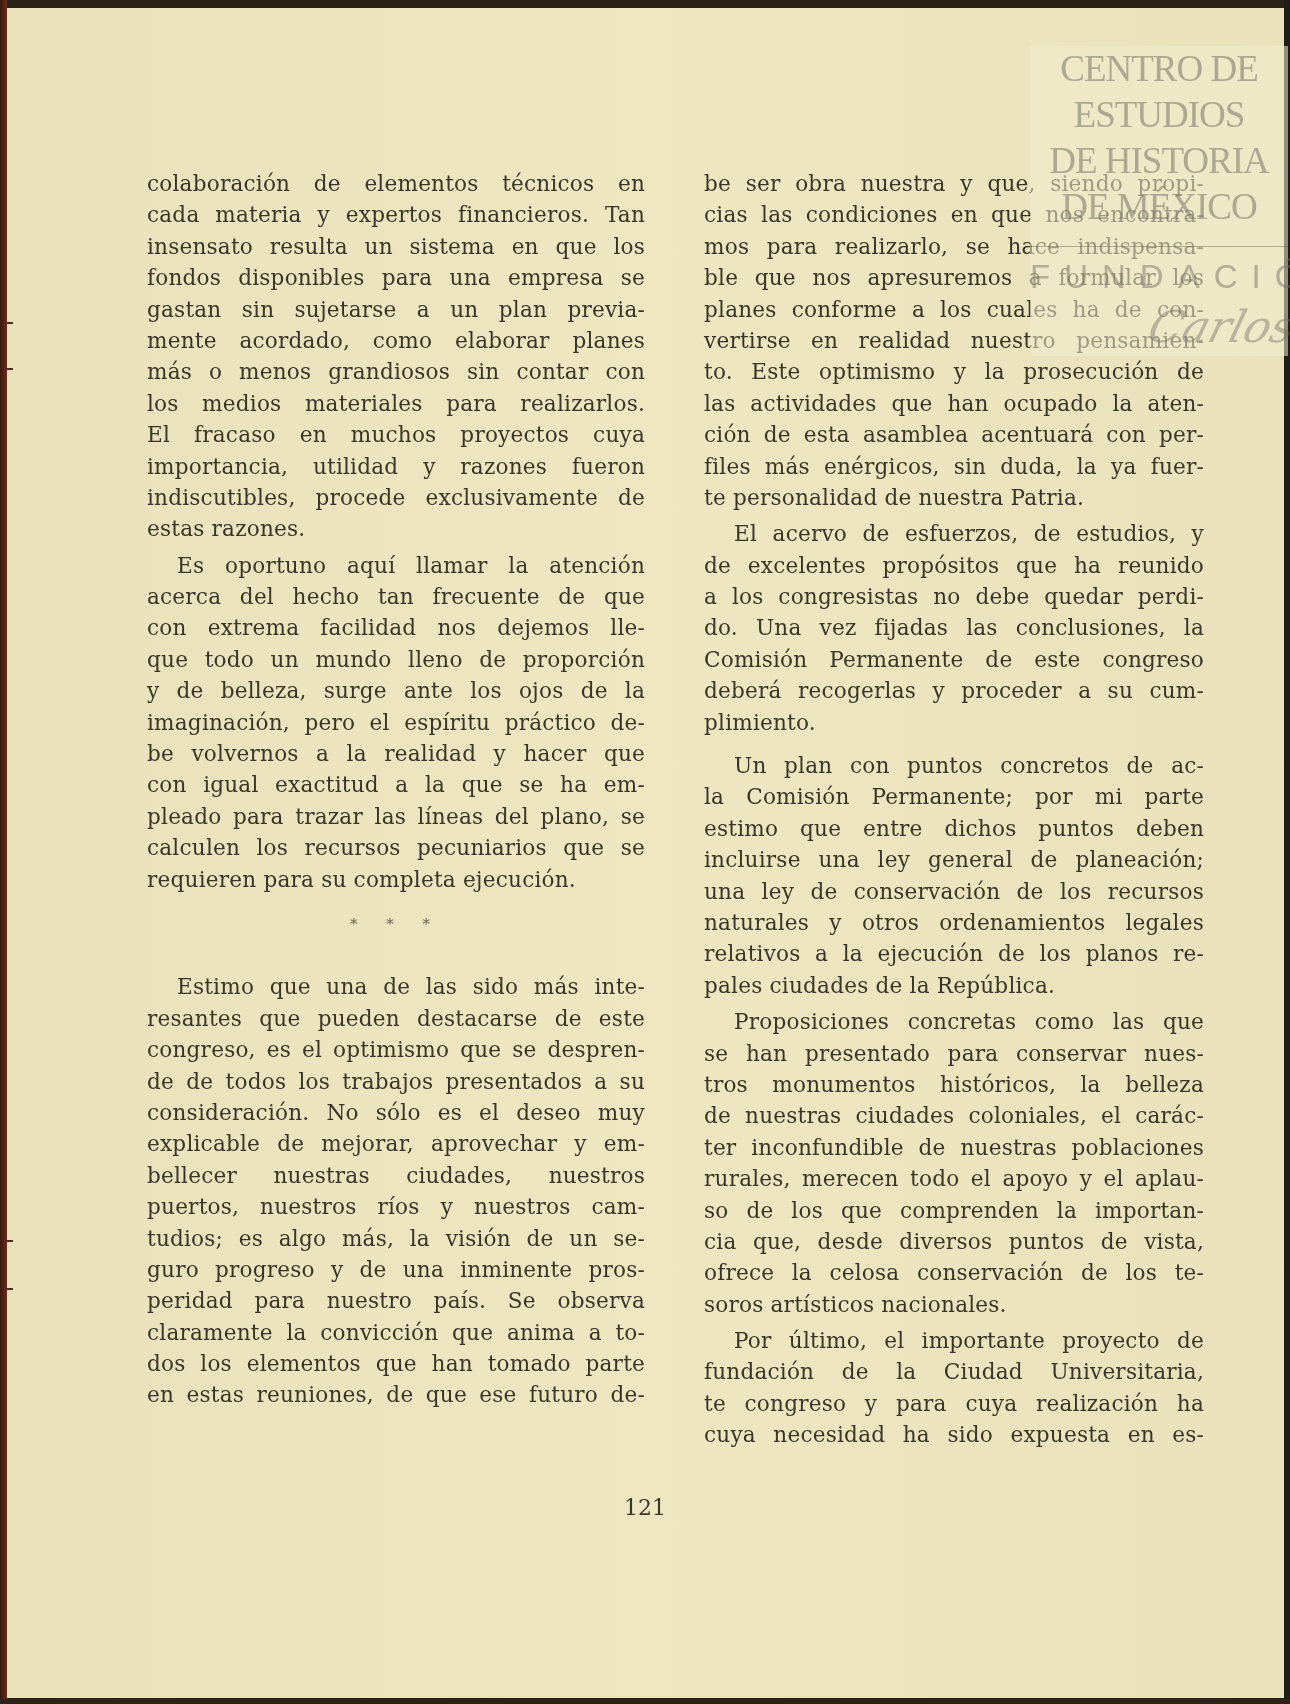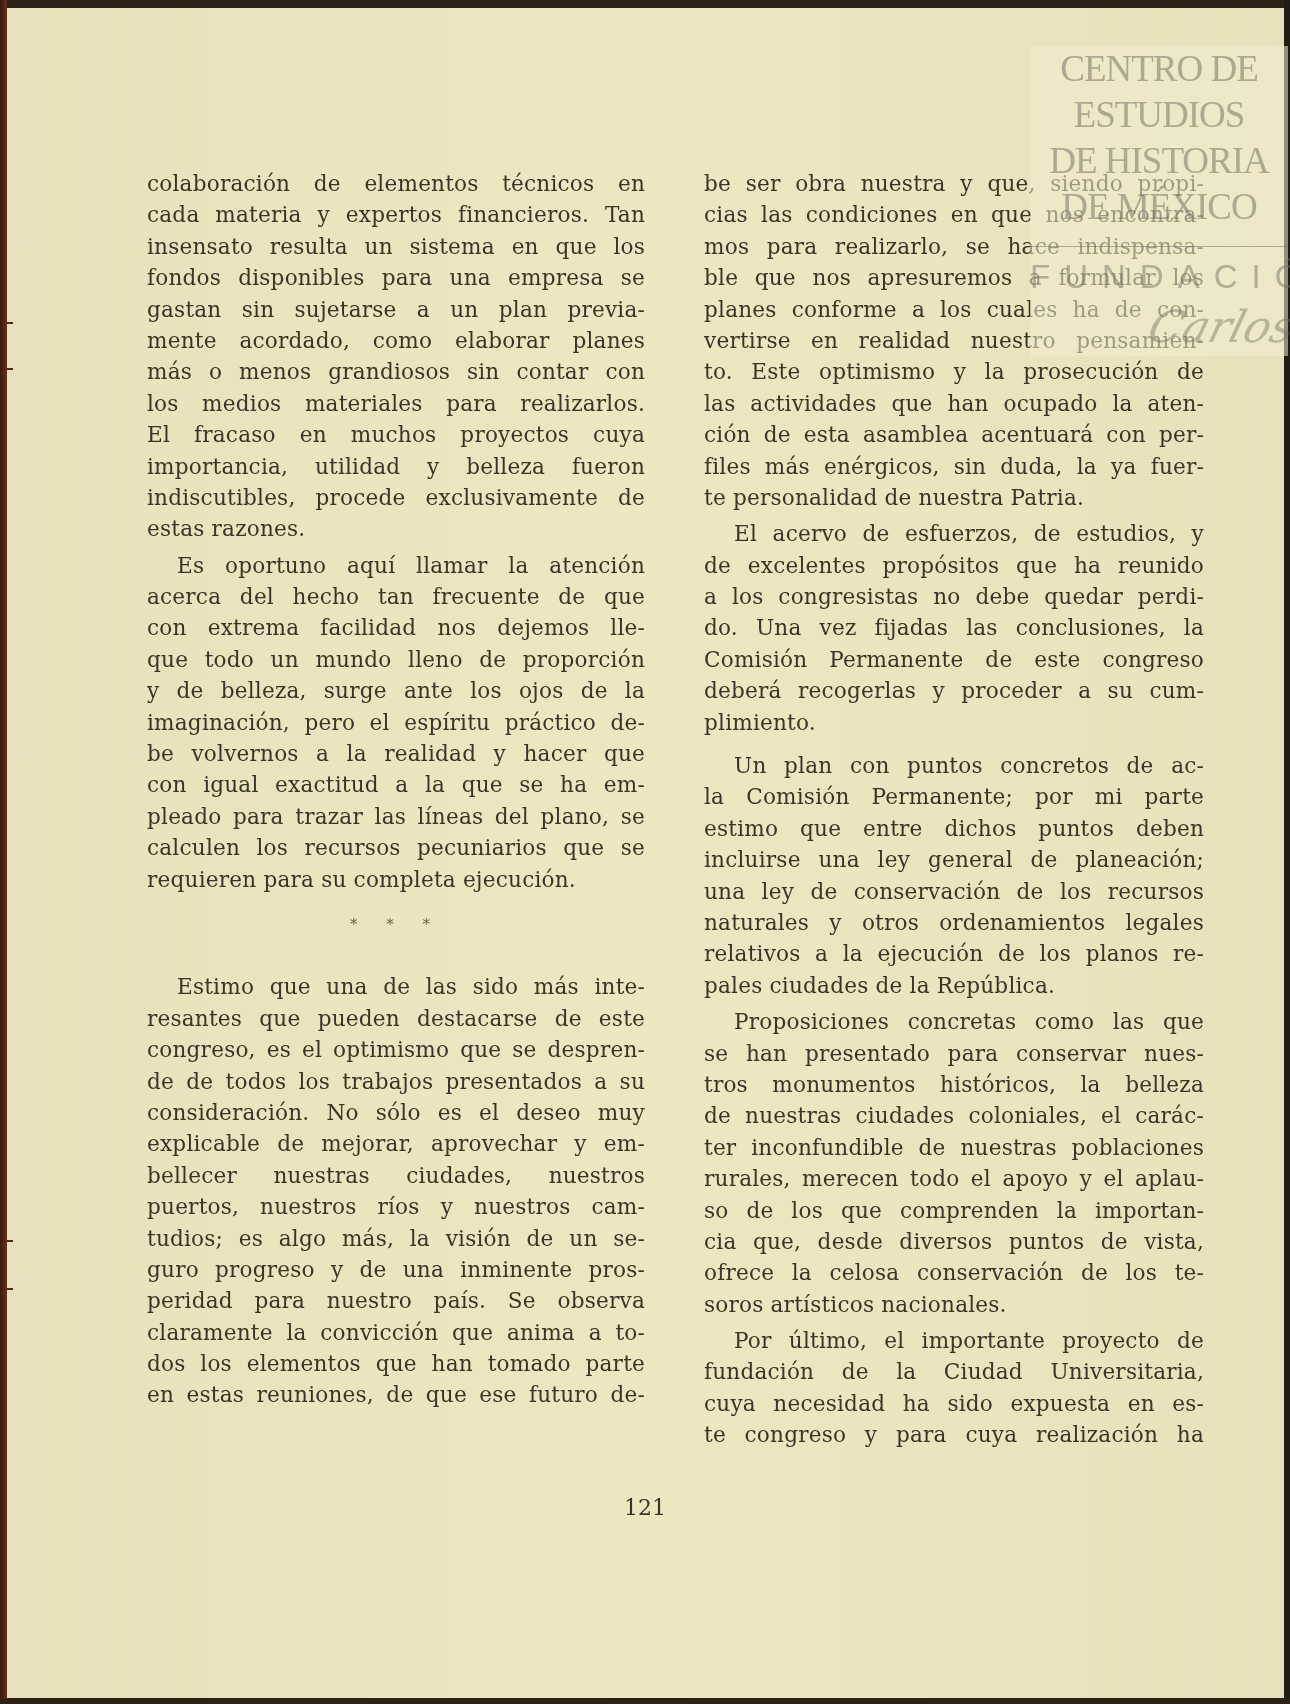--- a/index.html
+++ b/index.html
@@ -86,21 +86,21 @@
   <div>
       <span class="line">colaboración de elementos técnicos en</span>
       <span class="line">cada materia y expertos financieros. Tan</span>
       <span class="line">insensato resulta un sistema en que los</span>
       <span class="line">fondos disponibles para una empresa se</span>
       <span class="line">gastan sin sujetarse a un plan previa-</span>
       <span class="line">mente acordado, como elaborar planes</span>
       <span class="line">más o menos grandiosos sin contar con</span>
       <span class="line">los medios materiales para realizarlos.</span>
       <span class="line">El fracaso en muchos proyectos cuya</span>
-      <span class="line">importancia, utilidad y belleza fueron</span>
+      <span class="line">importancia, utilidad y razones fueron</span>
       <span class="line">indiscutibles, procede exclusivamente de</span>
       <span class="line last">estas razones.</span>
     </div>
   <div class="para-gap"></div>
   <div>
       <span class="line indent">Es oportuno aquí llamar la atención</span>
       <span class="line">acerca del hecho tan frecuente de que</span>
       <span class="line">con extrema facilidad nos dejemos lle-</span>
       <span class="line">que todo un mundo lleno de proporción</span>
       <span class="line">y de belleza, surge ante los ojos de la</span>
@@ -175,22 +175,22 @@
       <span class="line">rurales, merecen todo el apoyo y el aplau-</span>
       <span class="line">so de los que comprenden la importan-</span>
       <span class="line">cia que, desde diversos puntos de vista,</span>
       <span class="line">ofrece la celosa conservación de los te-</span>
       <span class="line last">soros artísticos nacionales.</span>
     </div>
   <div class="para-gap"></div>
   <div>
       <span class="line indent">Por último, el importante proyecto de</span>
       <span class="line">fundación de la Ciudad Universitaria,</span>
+      <span class="line">te congreso y para cuya realización ha</span>
       <span class="line">cuya necesidad ha sido expuesta en es-</span>
-      <span class="line">te congreso y para cuya realización ha</span>
     </div>
 </div>
 
 <div class="page-number">121</div>
 
 <div class="watermark">
   <div class="wm-line">CENTRO DE</div>
   <div class="wm-line">ESTUDIOS</div>
   <div class="wm-line">DE HISTORIA</div>
   <div class="wm-line">DE MÉXICO</div>

